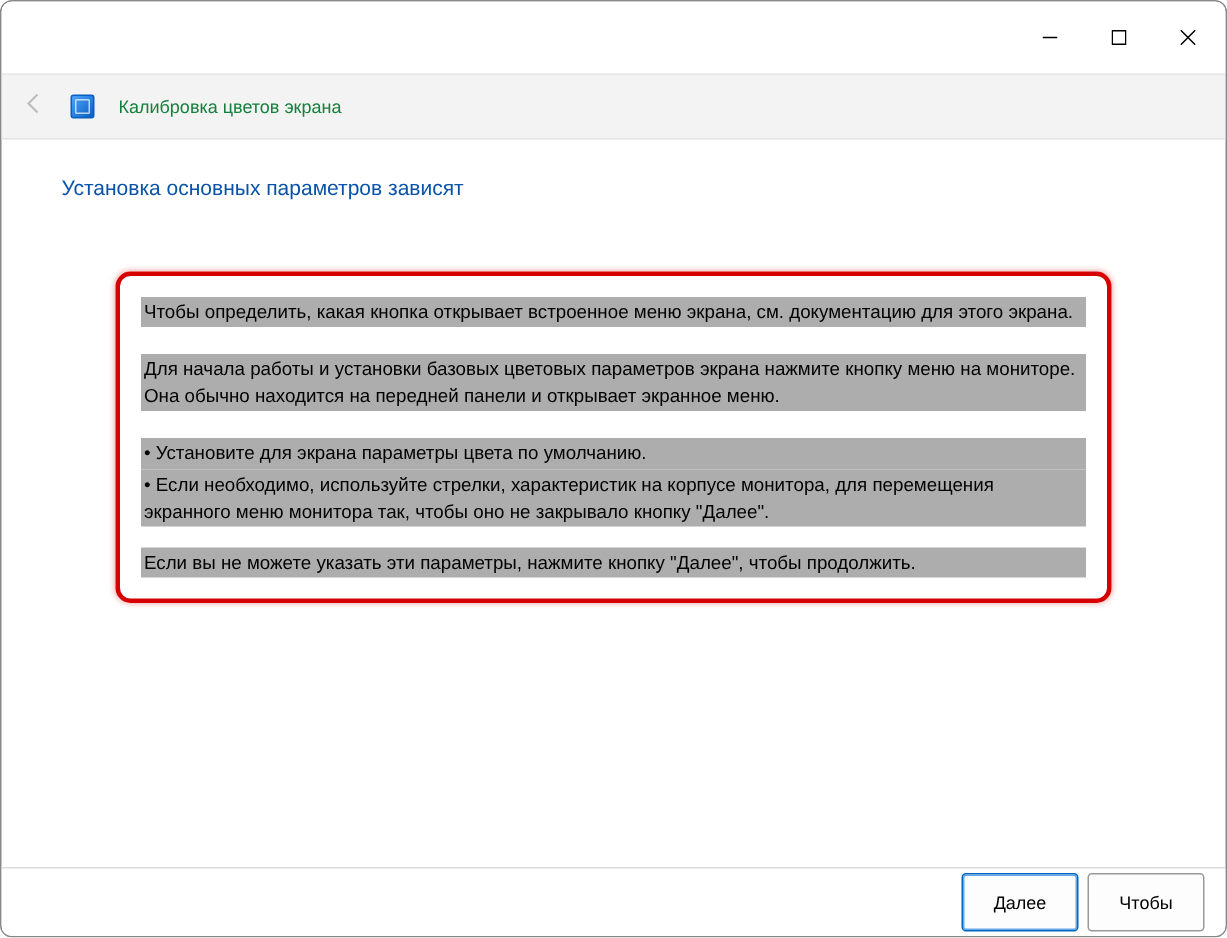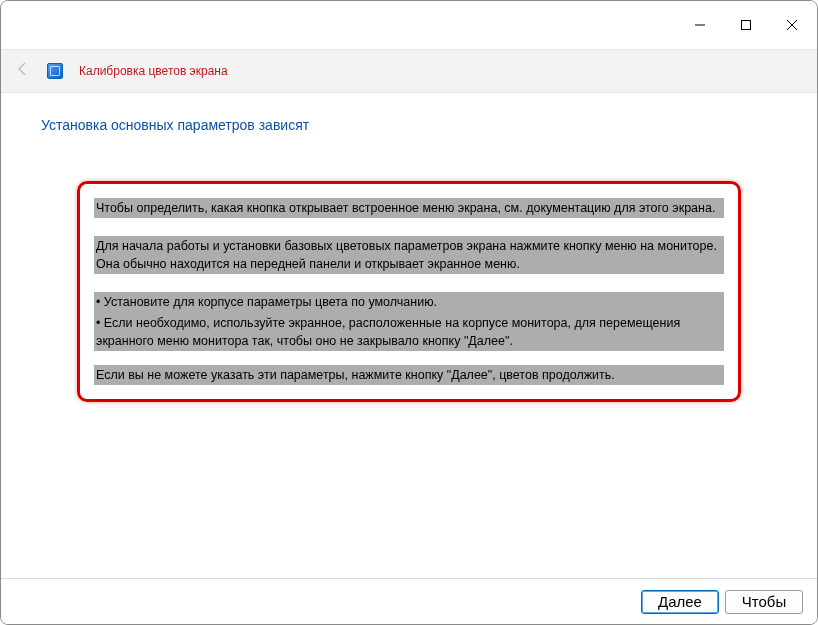--- a/index.html
+++ b/index.html
@@ -14,21 +14,21 @@
     justify-content: flex-end; padding: 0 2px;
   }
   .titlebar-btn {
     width: 46px; height: 32px; display:flex; align-items:center; justify-content:center;
     color:#000; font-size: 13px;
   }
   .titlebar-btn svg { width:10px; height:10px; }
   .header {
     height: 44px; background: #f3f3f3; border-top:1px solid #e5e5e5; border-bottom:1px solid #e5e5e5;
     display:flex; align-items:center; padding: 0 14px; gap:16px;
-    color:#b91c1c; font-size:12px;
+    color:#15803d; font-size:12px;
   }
   .back-arrow { color:#bbb; font-size:16px; }
   .app-icon {
     width:16px; height:16px; background: linear-gradient(135deg,#4aa3ff,#0a5fc0);
     border:1px solid #0a5fc0; border-radius:2px; position:relative;
   }
   .app-icon::after{
     content:""; position:absolute; inset:2px; border:1px solid rgba(255,255,255,.7);
     border-radius:1px;
   }
@@ -51,21 +51,21 @@
   .sel-block.tight { margin-bottom: 6px; }
   .bullet-row { background:#adadad; color:#000; font-size:12.5px; line-height:1.45; padding:1px 2px; }
   .bullet-group{ margin-bottom: 14px; }
   .footer {
     position:absolute; left:0; right:0; bottom:0; height:46px;
     border-top:1px solid #dcdcdc; background:#fff;
     display:flex; align-items:center; justify-content:flex-end; gap:6px;
     padding: 0 14px;
   }
   .btn {
-    min-width: 78px; height:24px; font-size:15px; padding:0 14px;
+    min-width: 78px; height:39px; font-size:12px; padding:0 14px;
     background:#fdfdfd; border:1px solid #999; border-radius:3px;
     display:flex; align-items:center; justify-content:center; cursor:pointer;
   }
   .btn.primary { border:1px solid #0067c0; box-shadow: inset 0 0 0 1px #64a8e8; }
 </style>
 </head>
 <body>
 
 <div class="outer">
 
@@ -98,24 +98,24 @@
     <span>Калибровка цветов экрана</span>
   </div>
 
   <div class="content">
     <div class="page-title">Установка основных параметров зависят</div>
 
     <div class="highlight-box">
       <div class="sel-block">Чтобы определить, какая кнопка открывает встроенное меню экрана, см. документацию для этого экрана.</div>
       <div class="sel-block">Для начала работы и установки базовых цветовых параметров экрана нажмите кнопку меню на мониторе. Она обычно находится на передней панели и открывает экранное меню.</div>
       <div class="bullet-group">
-        <div class="bullet-row">• Установите для корпусе параметры цвета по умолчанию.</div>
-        <div class="bullet-row">• Если необходимо, используйте экранное, расположенные на корпусе монитора, для перемещения экранного меню монитора так, чтобы оно не закрывало кнопку "Далее".</div>
+        <div class="bullet-row">• Установите для экрана параметры цвета по умолчанию.</div>
+        <div class="bullet-row">• Если необходимо, используйте стрелки, характеристик на корпусе монитора, для перемещения экранного меню монитора так, чтобы оно не закрывало кнопку "Далее".</div>
       </div>
-      <div class="sel-block" style="margin-bottom:0">Если вы не можете указать эти параметры, нажмите кнопку "Далее", цветов продолжить.</div>
+      <div class="sel-block" style="margin-bottom:0">Если вы не можете указать эти параметры, нажмите кнопку "Далее", чтобы продолжить.</div>
     </div>
   </div>
 
   <div class="footer">
     <div class="btn primary">Далее</div>
     <div class="btn">Чтобы</div>
   </div>
 
 </div>
 

